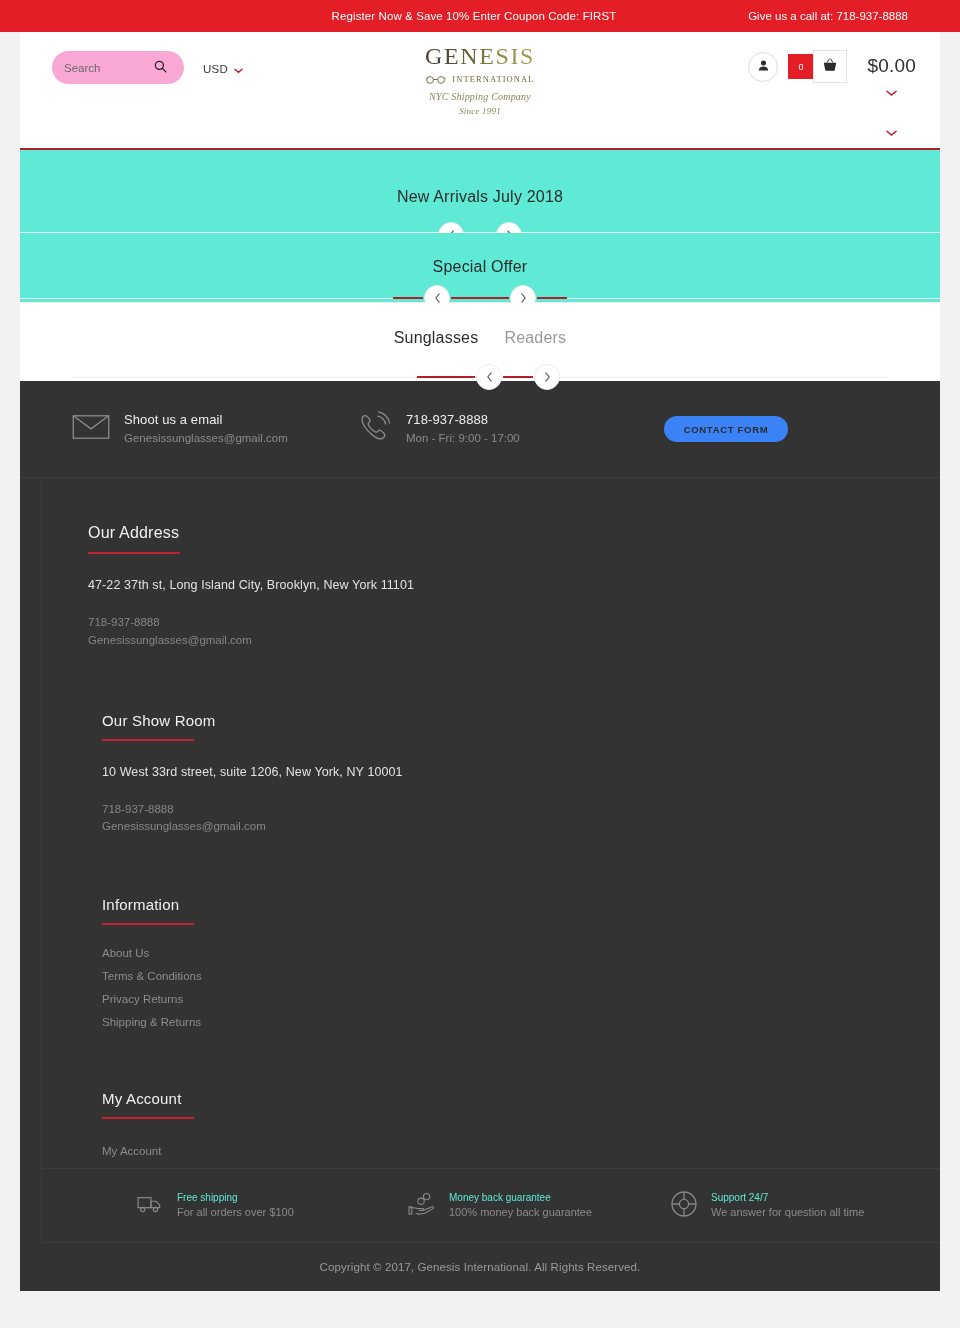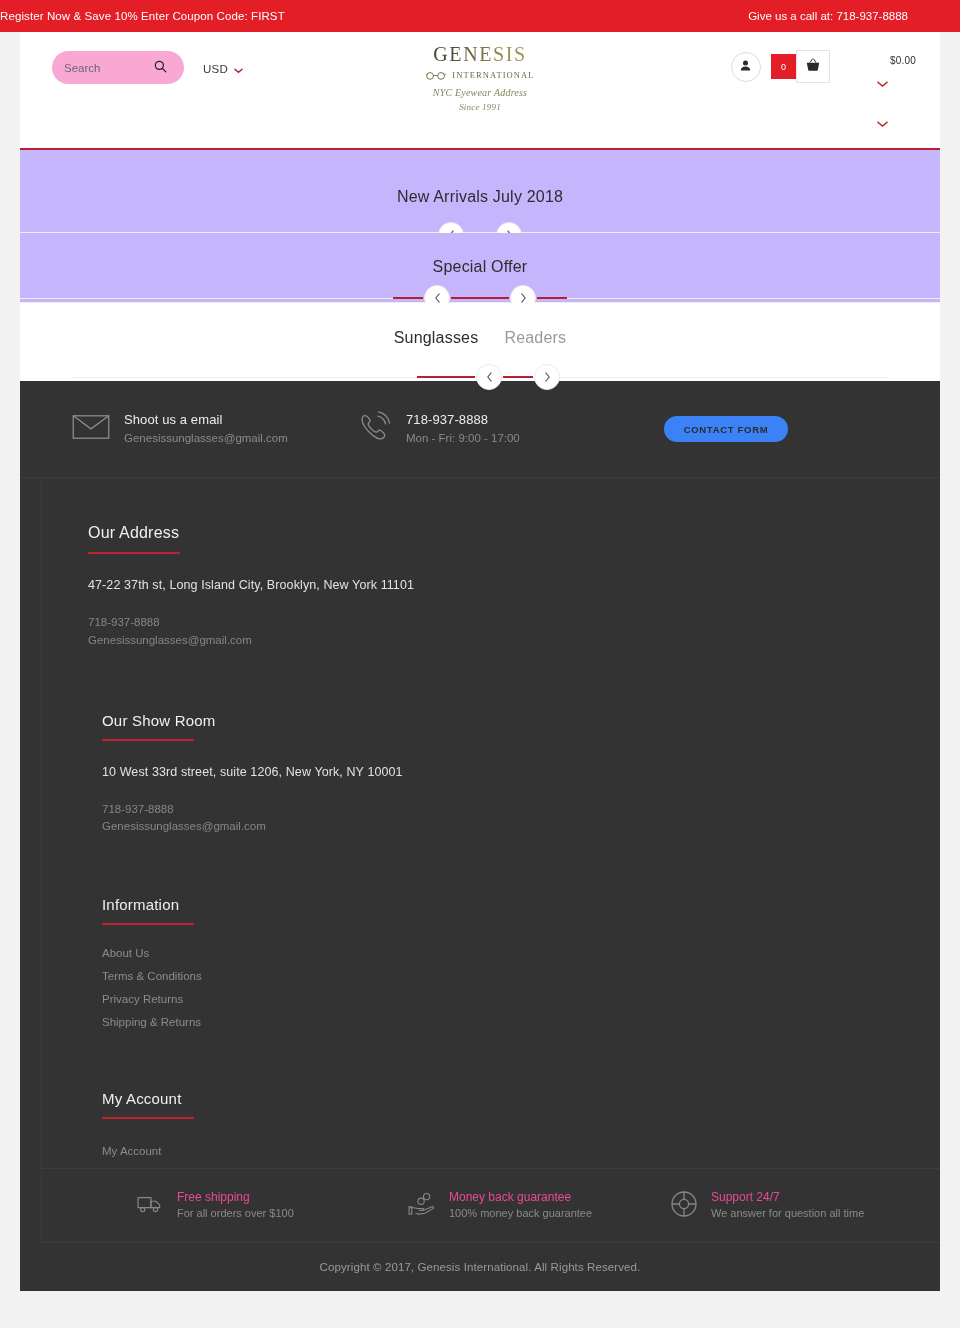--- a/index.html
+++ b/index.html
@@ -19,20 +19,21 @@
     background: #e41e26;
     color: #ffffff;
     font-size: 11.5px;
     position: relative;
     display: flex;
     align-items: center;
   }
   .promo-center {
     position: absolute;
     left: 0; right: 12px;
+    text-align: center;
     letter-spacing: .1px;
   }
   .promo-right {
     position: absolute;
     right: 52px;
     font-size: 11.5px;
   }
 
   
   .page {
@@ -86,21 +87,21 @@
   .logo {
     position: absolute;
     left: 50%; top: 12px;
     transform: translateX(-50%);
     width: 180px;
     text-align: center;
     user-select: none;
   }
   .logo-main {
     font-family: "Liberation Serif", serif;
-    font-size: 20px;
+    font-size: 24px;
     letter-spacing: 1.6px;
     font-weight: 400;
     background: linear-gradient(95deg,#2a2a22 0%,#4a4632 30%,#8f8a4a 62%,#b9b063 100%);
     -webkit-background-clip: text;
     background-clip: text;
     color: transparent;
     line-height: 1.05;
   }
   .logo-sub {
     display: flex;
@@ -155,33 +156,32 @@
     border: 1px solid #e2e2e2;
     background: #fff;
     display: flex; align-items: center; justify-content: center;
     cursor: pointer;
   }
   .cart-total {
     margin-left: 10px;
     text-align: center;
   }
   .cart-price {
-    font-size: 10px;
+    font-size: 19px;
     color: #2f2f2f;
     letter-spacing: .2px;
     line-height: 1;
     margin-top: 6px;
-    margin-left: 40px;
   }
   .chev-red { display:block; margin: 8px auto 0; cursor: pointer; }
   .chev-red.second { margin-top: 22px; }
 
   
   .section-row {
-    background: #c4b5fd;
+    background: #5eead4;
     border-bottom: 1px solid #eeeeee;
     height: 70px;
     position: relative;
   }
   .section-row.first { border-top: 0; height: 83px; }
   .section-title {
     text-align: center;
     font-size: 16px;
     color: #2d2d2d;
     padding-top: 25px;
@@ -341,22 +341,22 @@
     margin-left: 21px;
     border-left: 1px solid #3d3d3d;
   }
   .feature {
     display: flex; align-items: center; gap: 13px;
   }
   .feature.f1 { margin-left: 94px; width: 272px; }
   .feature.f2 { width: 262px; }
   .feature.f3 { width: 230px; }
   .feature-title {
-    color: #ec4899;
-    font-size: 12px;
+    color: #5eead4;
+    font-size: 10px;
     line-height: 1.45;
   }
   .feature-sub {
     color: #8a8a8a;
     font-size: 11px;
     line-height: 1.45;
   }
   .feature-icon { flex: none; opacity: .82; }
 
   .copyright-band {
@@ -408,21 +408,21 @@
         <span>
           <svg width="22" height="9" viewBox="0 0 26 10">
             <circle cx="6" cy="5.5" r="4" fill="none" stroke="#6f6a3f" stroke-width="1.1"></circle>
             <circle cx="19" cy="5.5" r="4" fill="none" stroke="#6f6a3f" stroke-width="1.1"></circle>
             <path d="M10 5h5M1.5 4.2L3 2.6M24.5 4.2L23 2.6" stroke="#6f6a3f" stroke-width="1.1" fill="none"></path>
           </svg>
         </span>
         <span class="logo-sub-text">INTERNATIONAL</span>
       </div>
       <div class="logo-script">
-        <span>NYC Eyewear Address</span>
+        <span>NYC Shipping Company</span>
         <span class="since">Since 1991</span>
       </div>
     </div>
 
     <div class="acct-area">
       <div class="acct-circle">
         <span>
           <svg width="13" height="13" viewBox="0 0 16 16">
             <circle cx="8" cy="5" r="3.1" fill="#2b2b2b"></circle>
             <path d="M2.2 14.2c0-3.2 2.6-5 5.8-5s5.8 1.8 5.8 5z" fill="#2b2b2b"></path>

